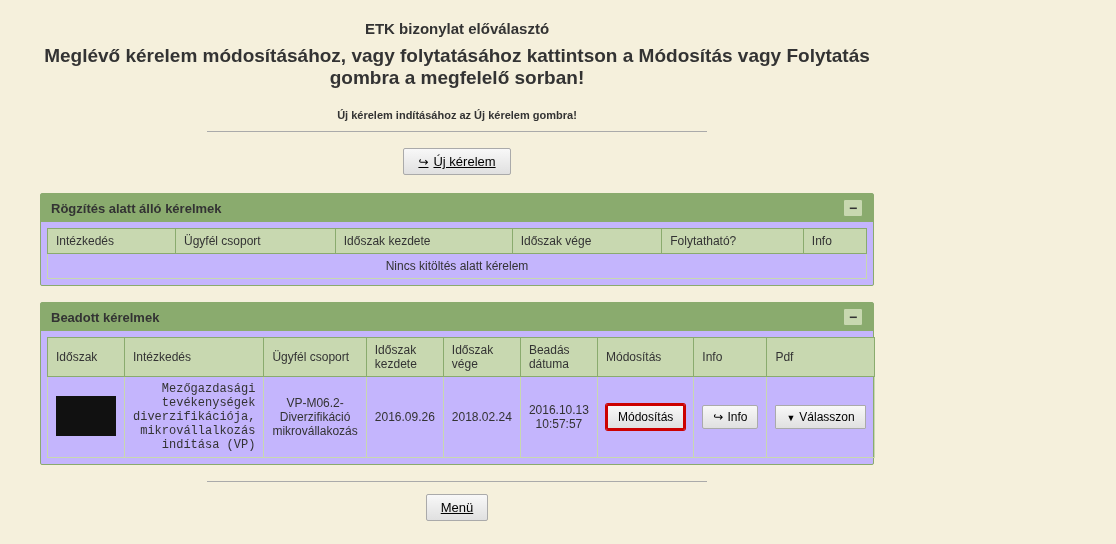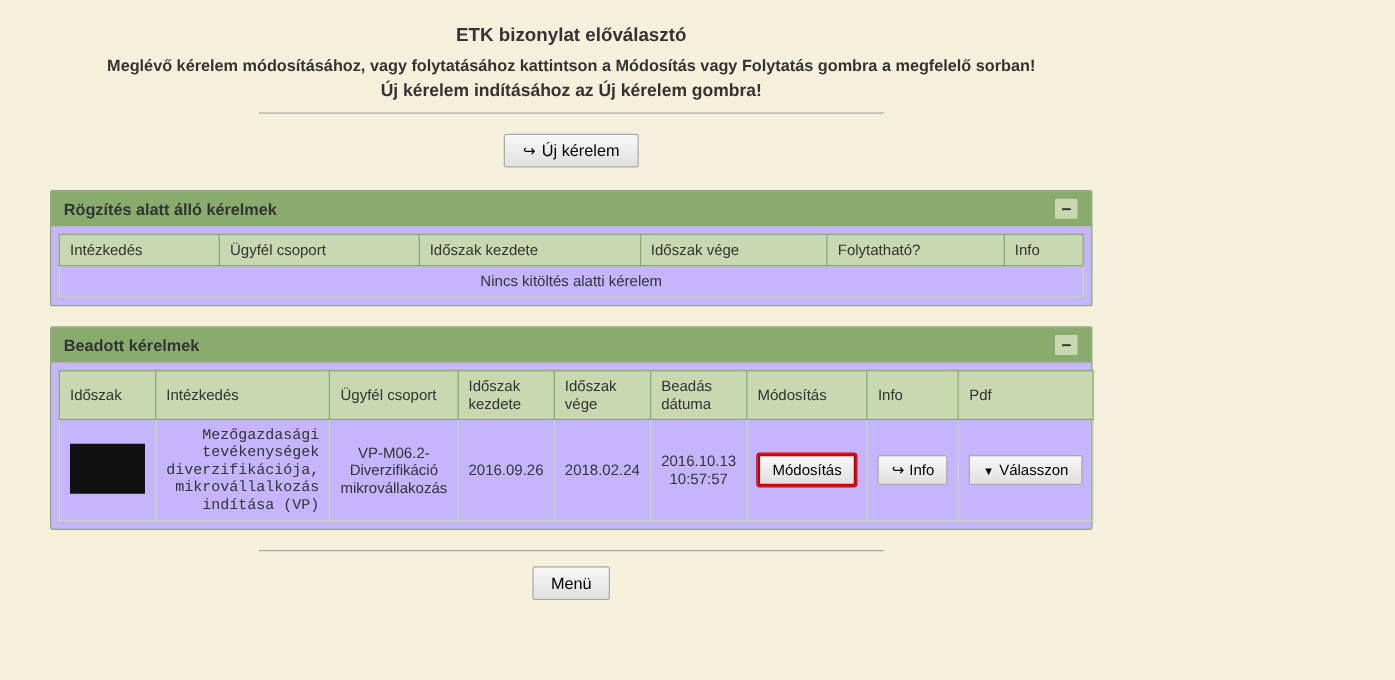--- a/index.html
+++ b/index.html
@@ -19,28 +19,28 @@
 
     .page-title {
       text-align: center;
       font-size: 15px;
       font-weight: bold;
       margin-bottom: 8px;
     }
 
     .page-subtitle {
       text-align: center;
-      font-size: 13px;
-      font-weight: bold;
-      margin-bottom: 4px;
+      font-size: 19px;
+      font-weight: bold;
+      margin-bottom: 20px;
     }
 
     .page-subtitle2 {
       text-align: center;
-      font-size: 14px;
+      font-size: 11px;
       font-weight: bold;
       margin-bottom: 10px;
     }
 
     .divider {
       border: none;
       border-top: 1px solid #aaa;
       margin: 10px auto 16px auto;
       width: 60%;
     }
@@ -53,20 +53,21 @@
     .btn {
       background: linear-gradient(to bottom, #f8f8f8, #e0e0e0);
       border: 1px solid #aaa;
       padding: 5px 14px;
       cursor: pointer;
       font-size: 13px;
       border-radius: 2px;
       display: inline-flex;
       align-items: center;
       gap: 5px;
+      text-decoration: underline;
     }
 
     .section {
       border: 1px solid #8aab6e;
       background: #c4b5fd;
       margin-bottom: 16px;
       border-radius: 2px;
     }
 
     .section-header {
@@ -222,21 +223,21 @@
             <th>Intézkedés</th>
             <th>Ügyfél csoport</th>
             <th>Időszak kezdete</th>
             <th>Időszak vége</th>
             <th>Folytatható?</th>
             <th>Info</th>
           </tr>
         </thead>
         <tbody>
           <tr class="no-data-row">
-            <td colspan="6">Nincs kitöltés alatti kérelem</td>
+            <td colspan="6">Nincs kitöltés alatt kérelem</td>
           </tr>
         </tbody>
       </table>
     </div>
   </div>
 
   <div class="section">
     <div class="section-header">
       <span>Beadott kérelmek</span>
       <div class="section-collapse">−</div>

